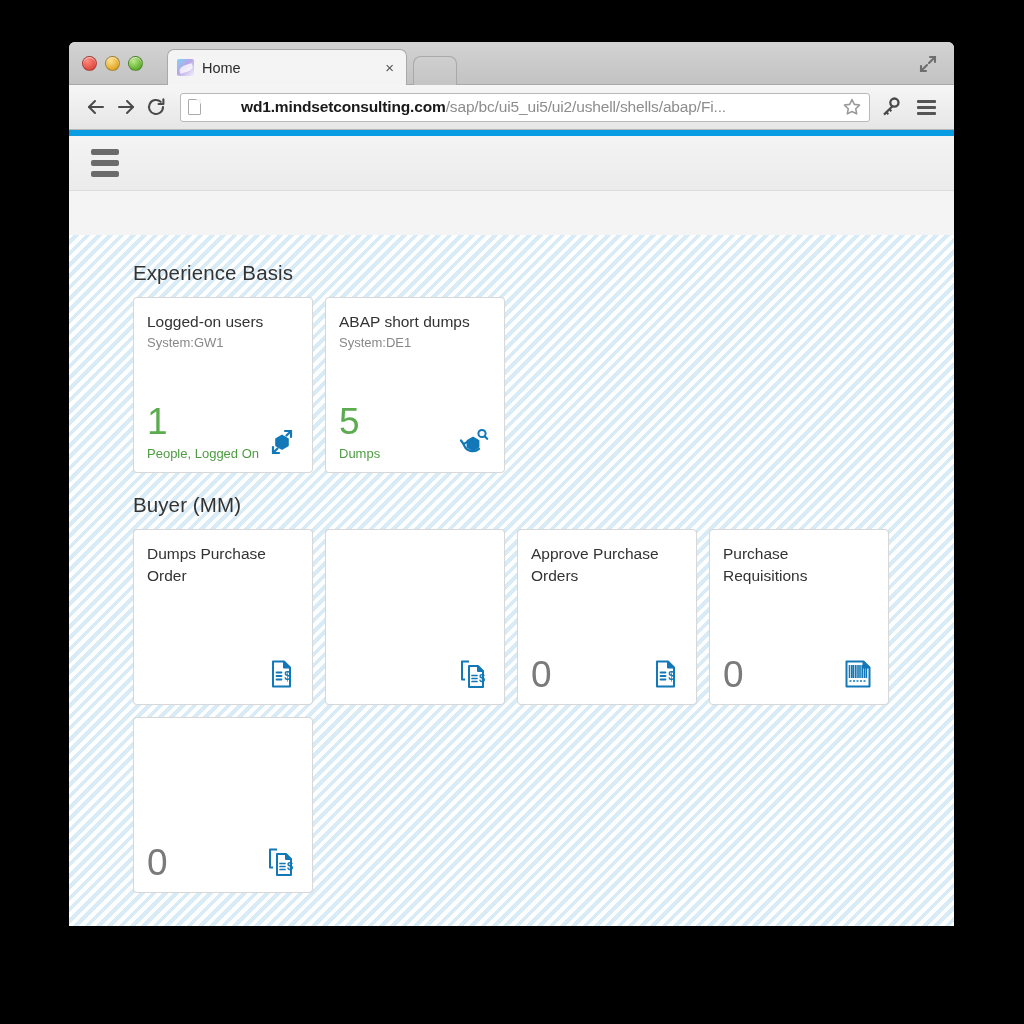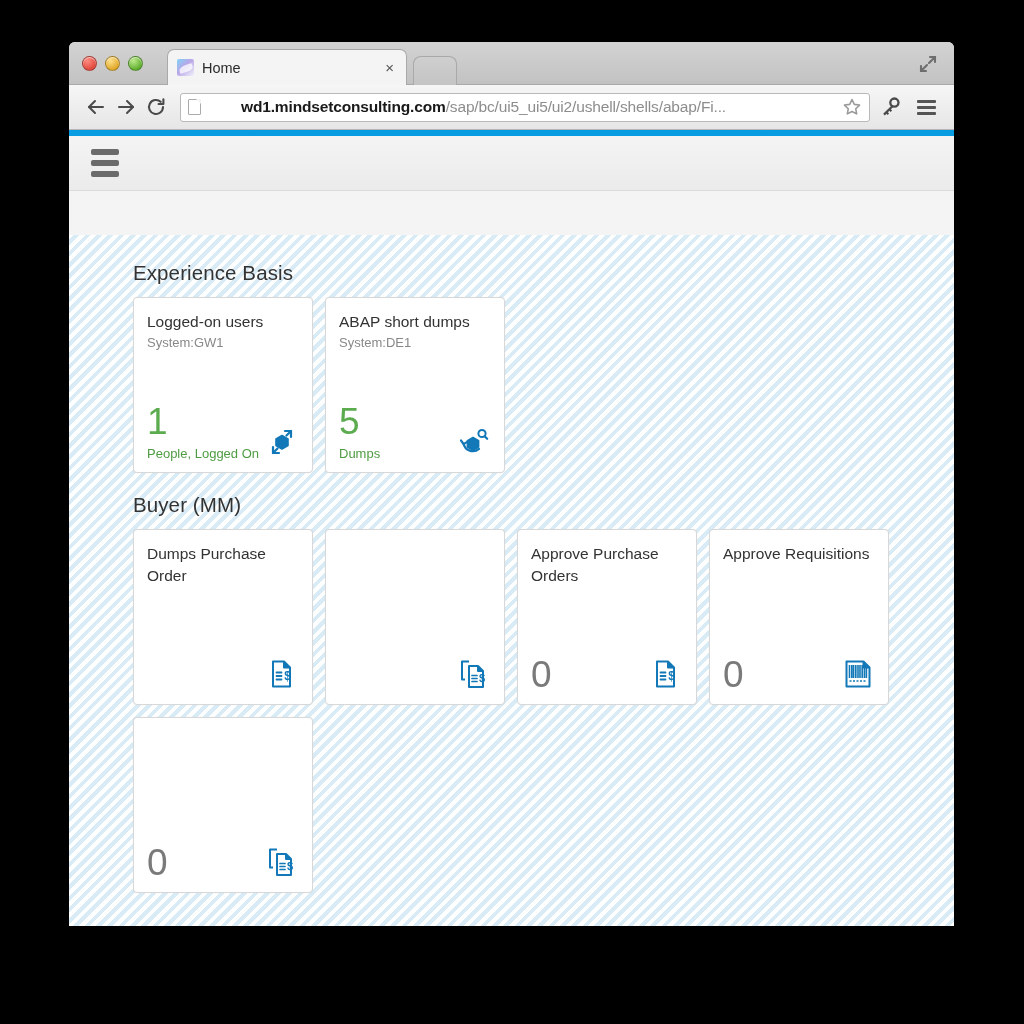--- a/index.html
+++ b/index.html
@@ -503,21 +503,21 @@
                 <path d="M19 4.5v6h6" fill="#1278b8"></path>
                 <path d="M11.5 15.5h5M11.5 19h5M11.5 22.5h5" stroke-width="1.8" stroke-linecap="round"></path>
                 <text x="19.2" y="23" font-family="Liberation Sans, sans-serif" font-size="12" font-weight="bold" fill="#1278b8" stroke="none">$</text>
               </svg>
             </div>
           </div>
         </div>
 
         <div class="tile">
           <div class="tile-head">
-            <div class="tile-title">Approve Requisitions</div>
+            <div class="tile-title">Purchase Requisitions</div>
           </div>
           <div class="tile-body"></div>
           <div class="tile-foot">
             <div class="tile-numwrap">
               <div class="tile-number grey">0</div>
             </div>
             <div class="tile-icon">
               <svg viewBox="0 0 34 34" fill="none" stroke="#1278b8" stroke-width="2" stroke-linejoin="round">
                 <path d="M5.5 4.5h17l6 6v19h-23z"></path>
                 <path d="M22.5 4.5v6h6" fill="#1278b8"></path>

